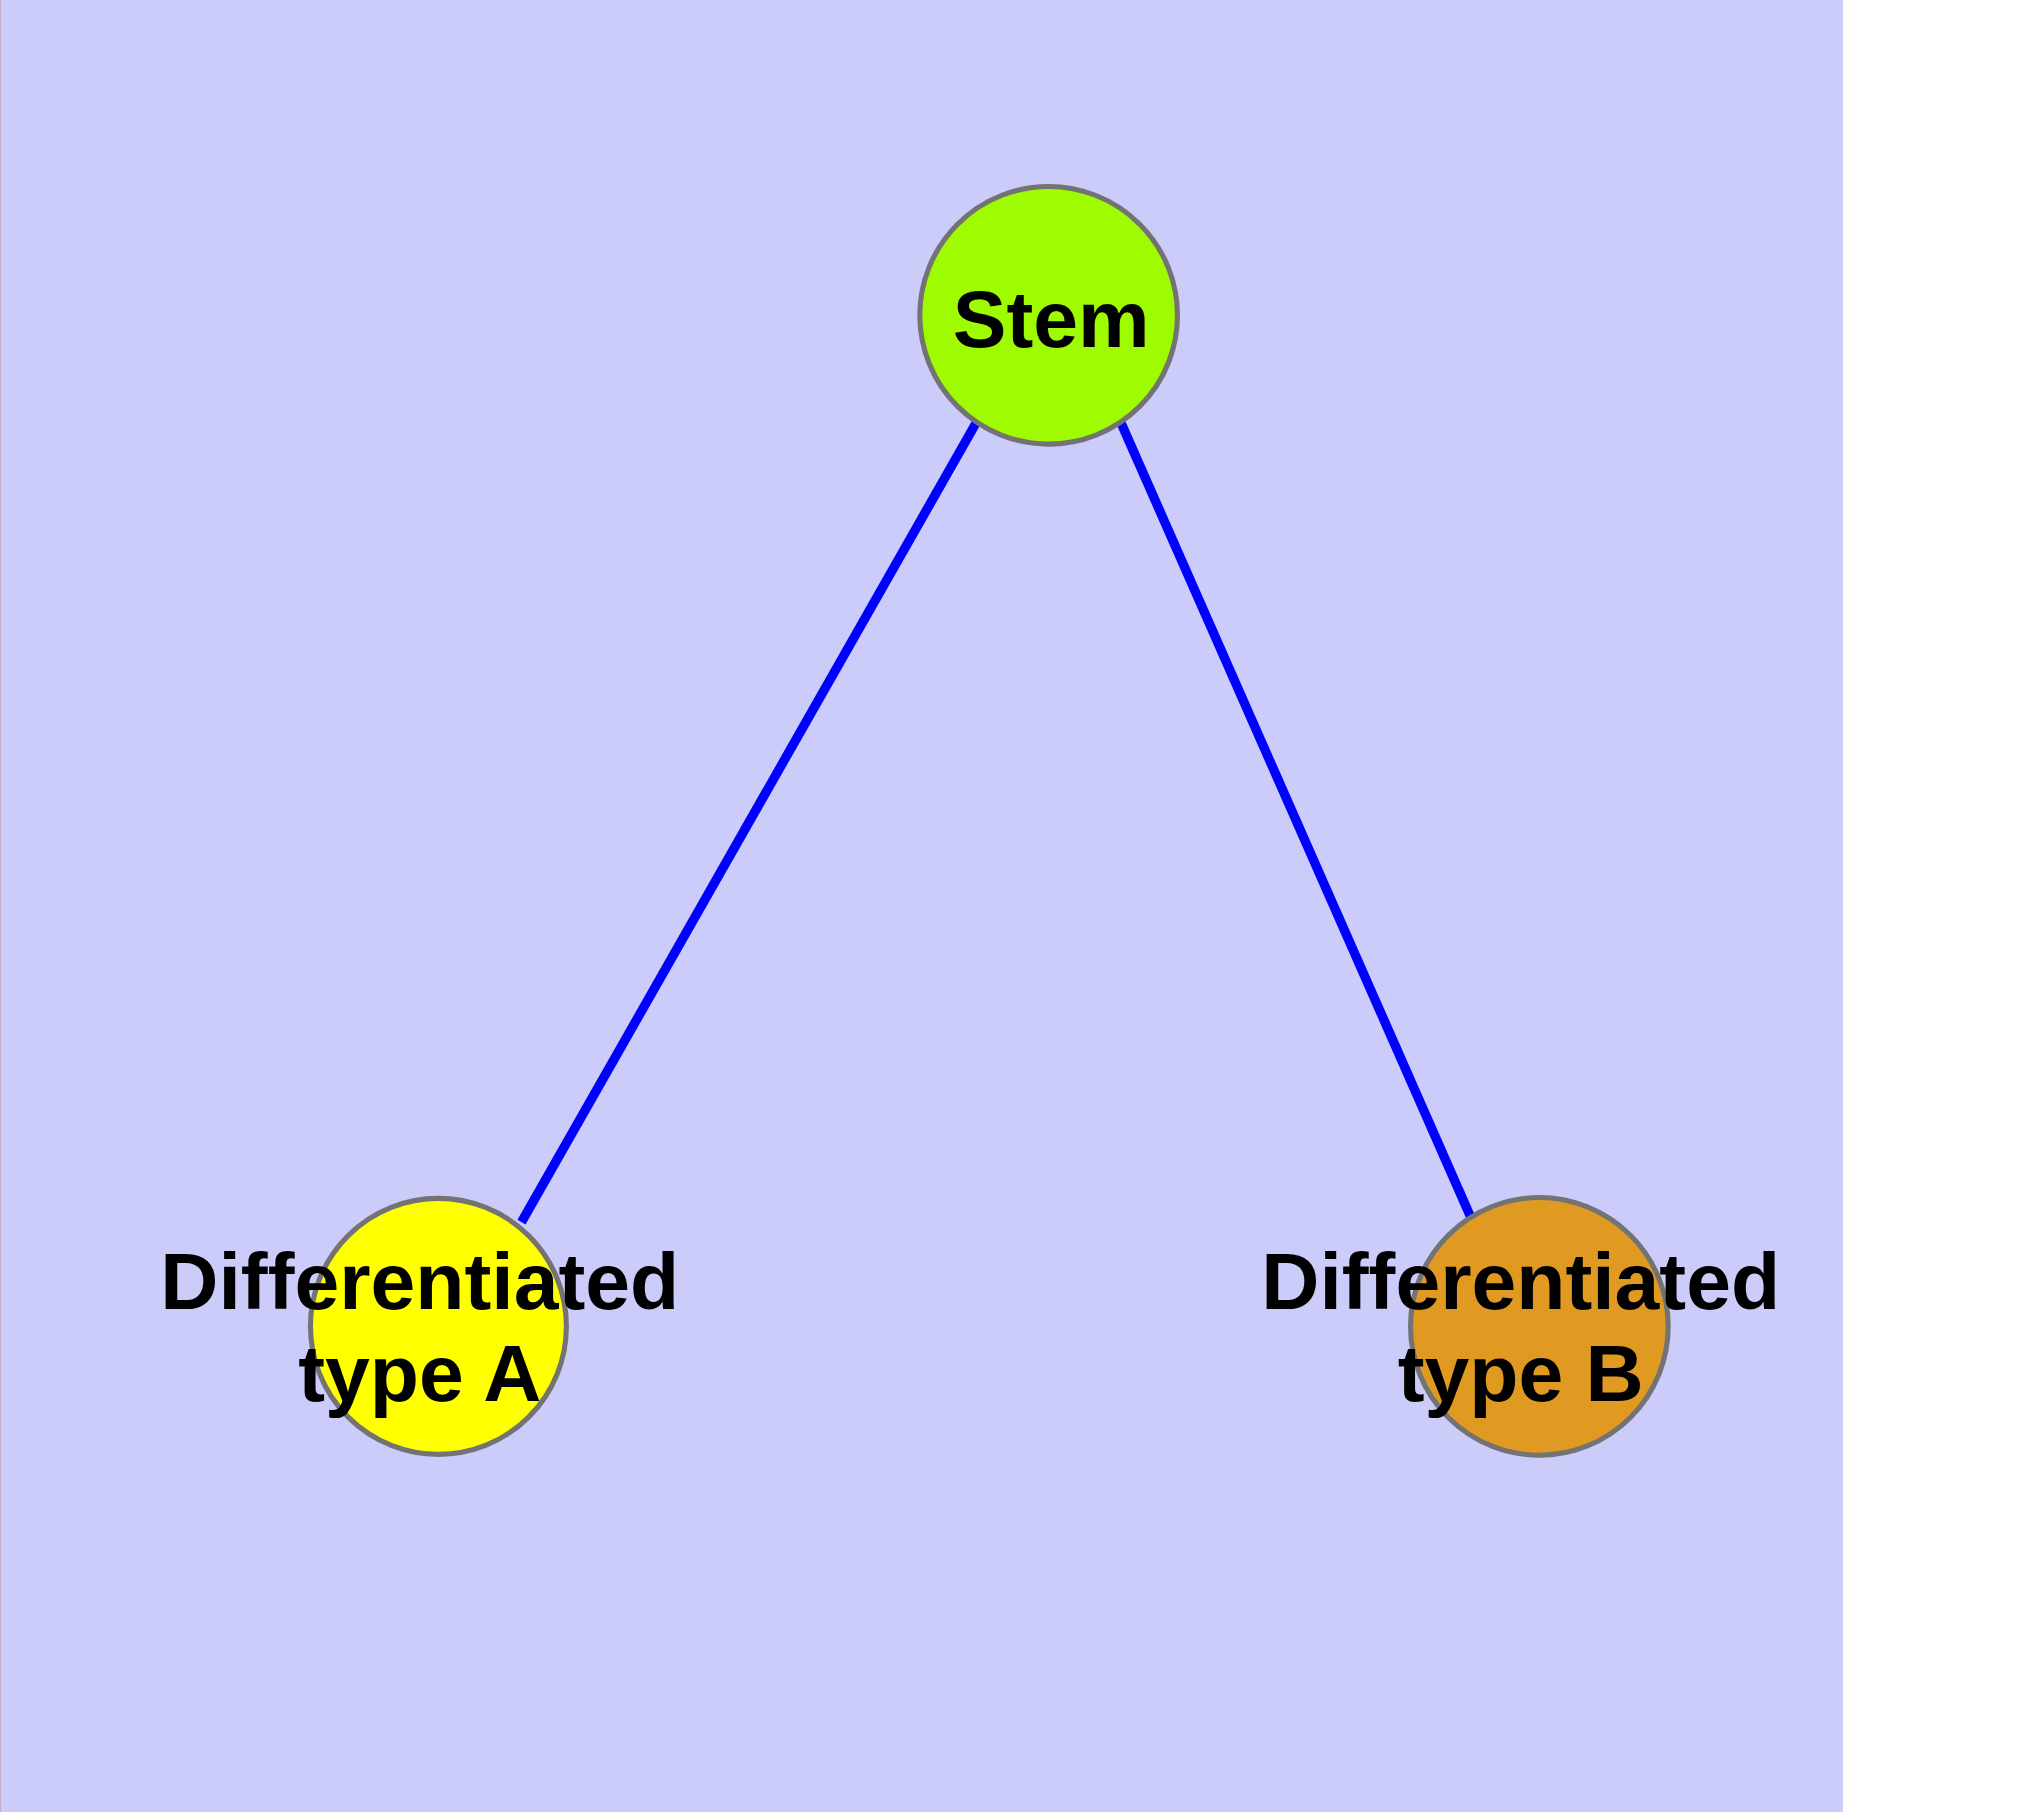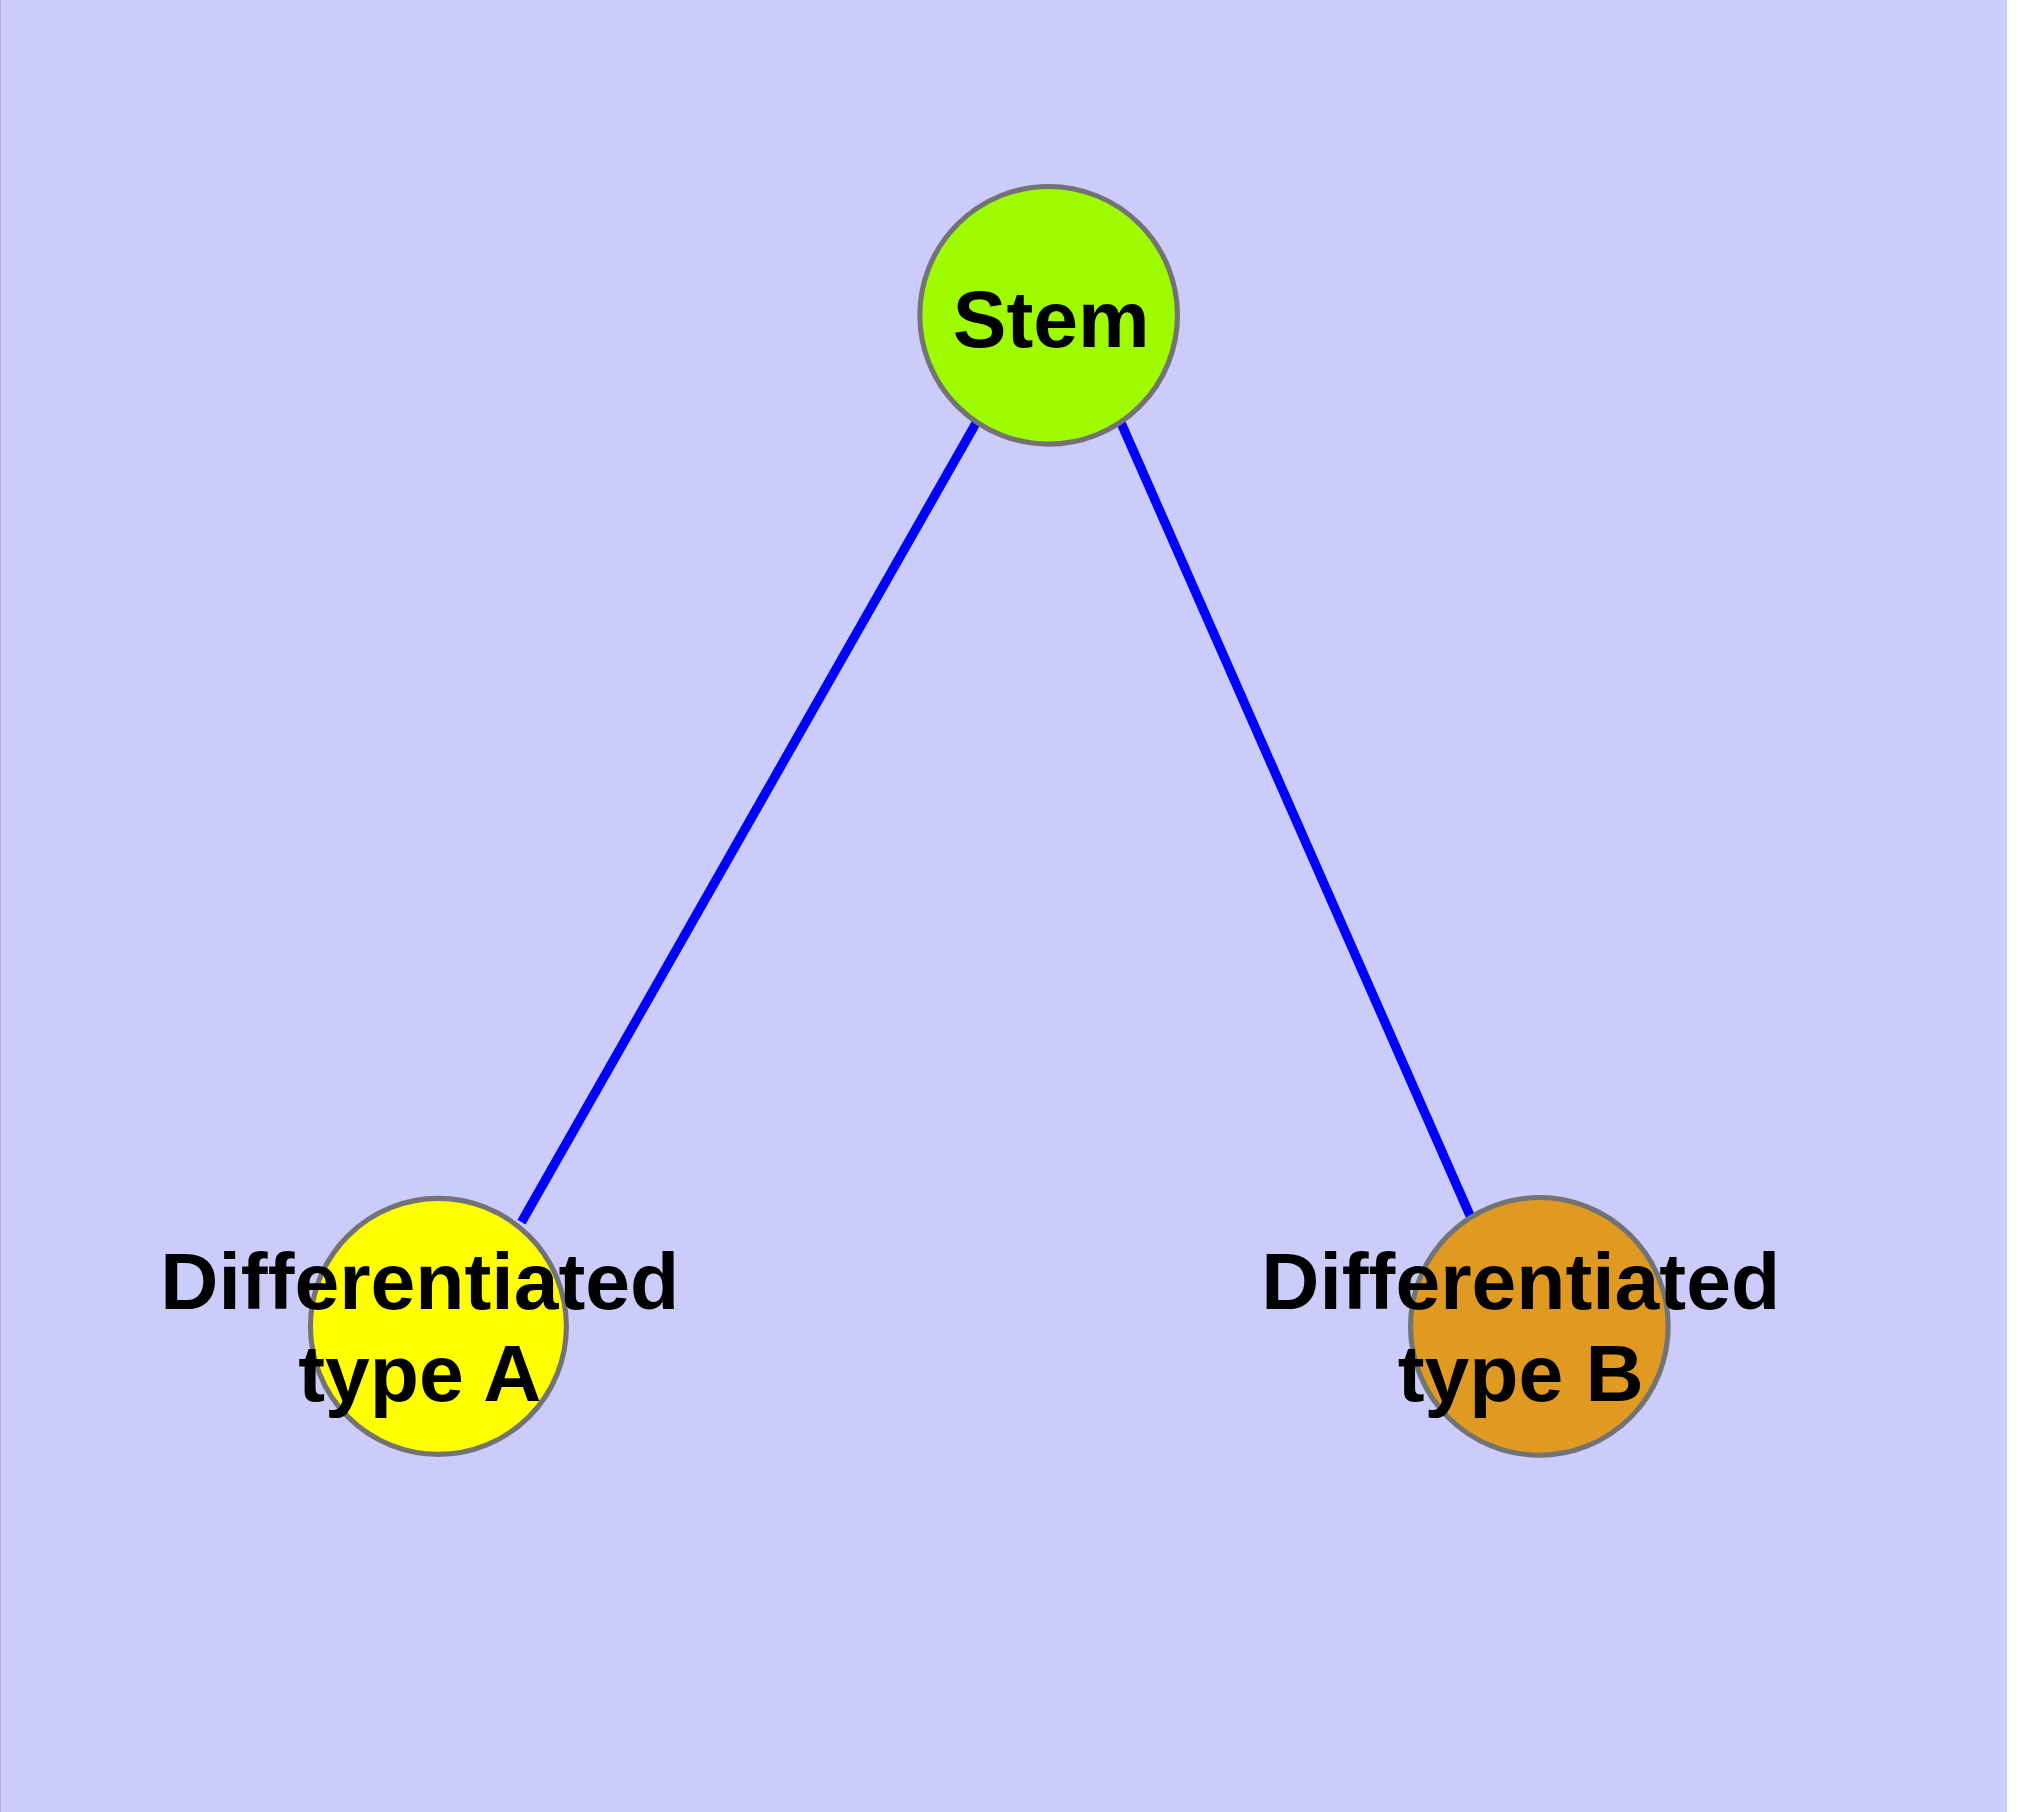--- a/index.html
+++ b/index.html
@@ -27,21 +27,21 @@
     font-weight: bold;
     fill: #000000;
     text-anchor: middle;
     dominant-baseline: alphabetic;
     white-space: pre;
   }
 </style>
 </head>
 <body>
 
-<div id="canvas" style="background: #a21caf; width: 2007px; height: 1812px;">
+<div id="canvas" style="background: #a16207; width: 1843px; height: 1812px;">
   <svg id="graph-svg" viewBox="0 0 2384 2138" xmlns="http://www.w3.org/2000/svg" style="width: 2021px; height: 1812px;">
       <rect x="0" y="0" width="2384" height="2138" fill="#ccccfb"></rect>
       <g>
         <line x1="1152" y1="498" x2="615" y2="1442" stroke="#0000ff" stroke-width="11" stroke-linecap="butt"></line>
         <line x1="1322" y1="498" x2="1735" y2="1436" stroke="#0000ff" stroke-width="11" stroke-linecap="butt"></line>
       </g>
       <g>
         <circle cx="1237" cy="372" r="152" fill="#9efb00" stroke="#737373" stroke-width="6"></circle>
         <circle cx="517" cy="1565" r="151" fill="#ffff00" stroke="#737373" stroke-width="6"></circle>
         <circle cx="1816" cy="1565" r="152" fill="#e09a22" stroke="#737373" stroke-width="6"></circle>

